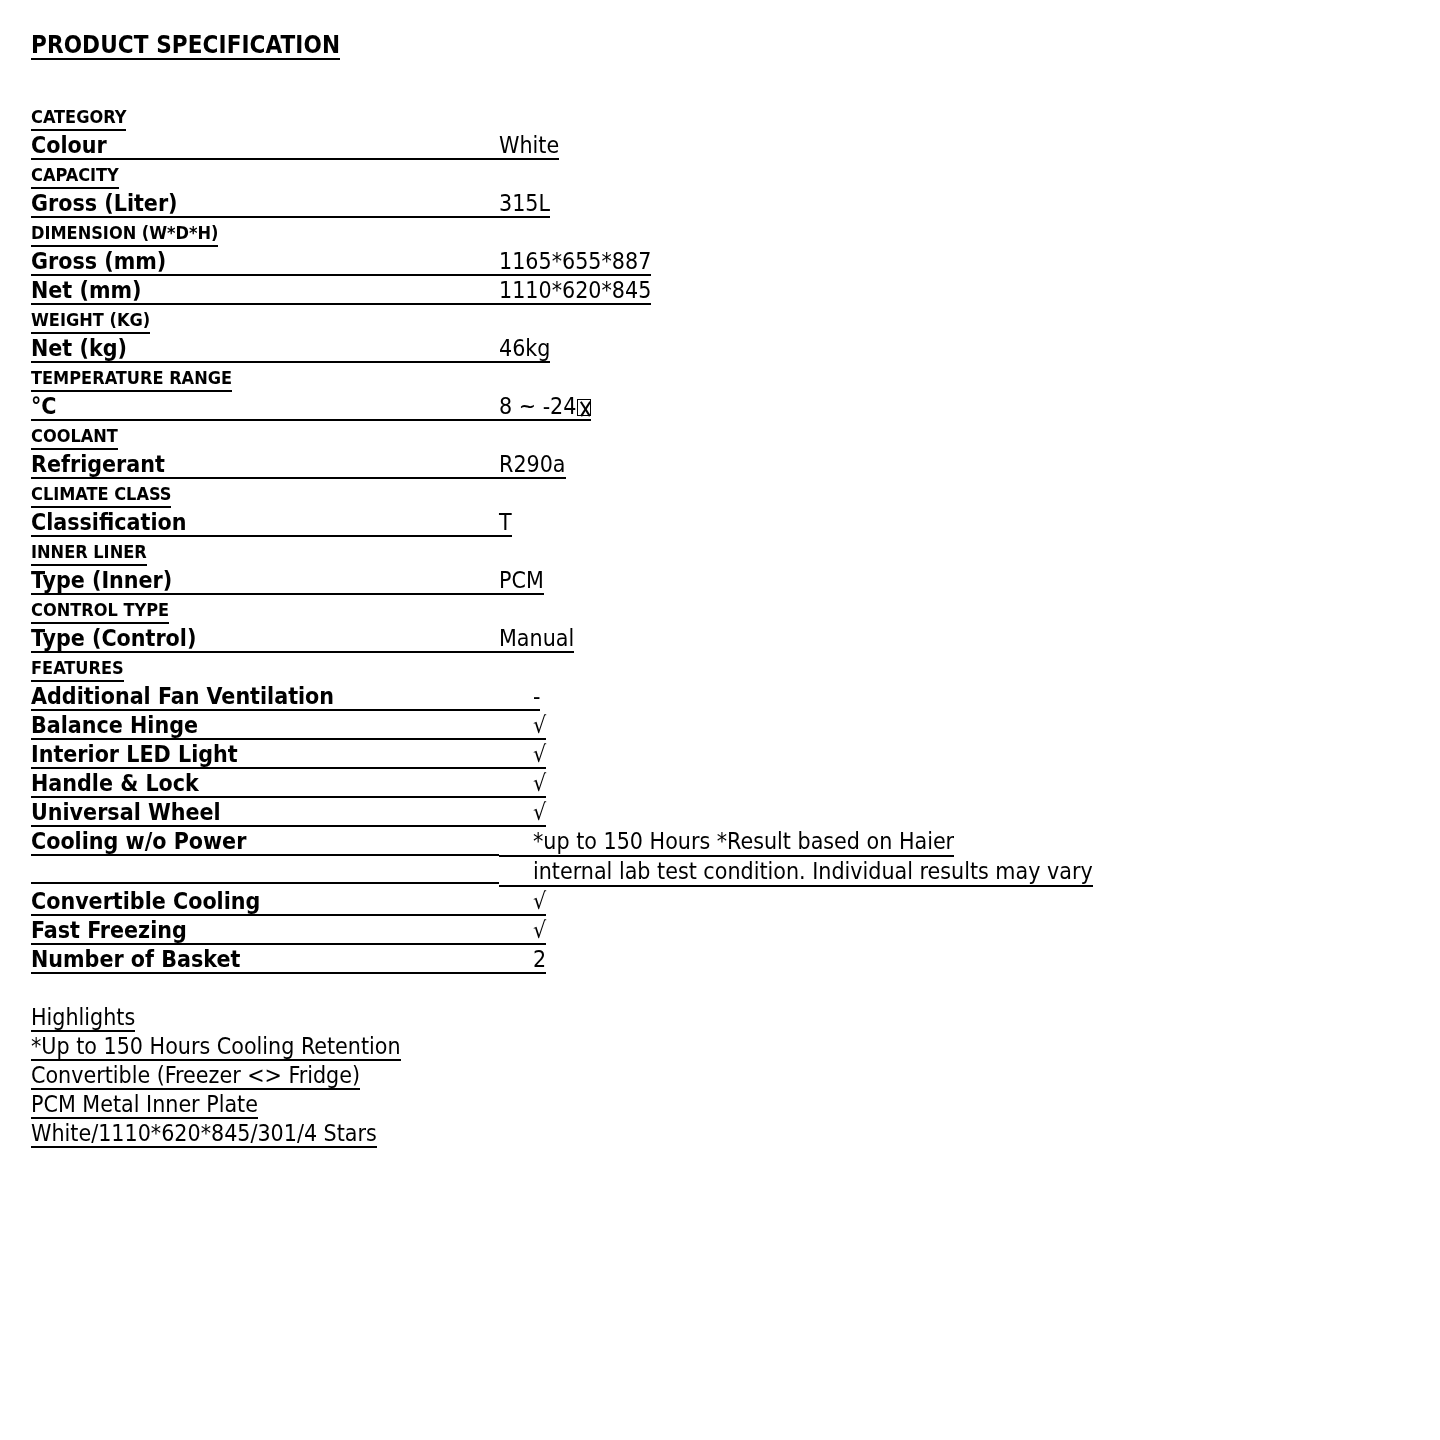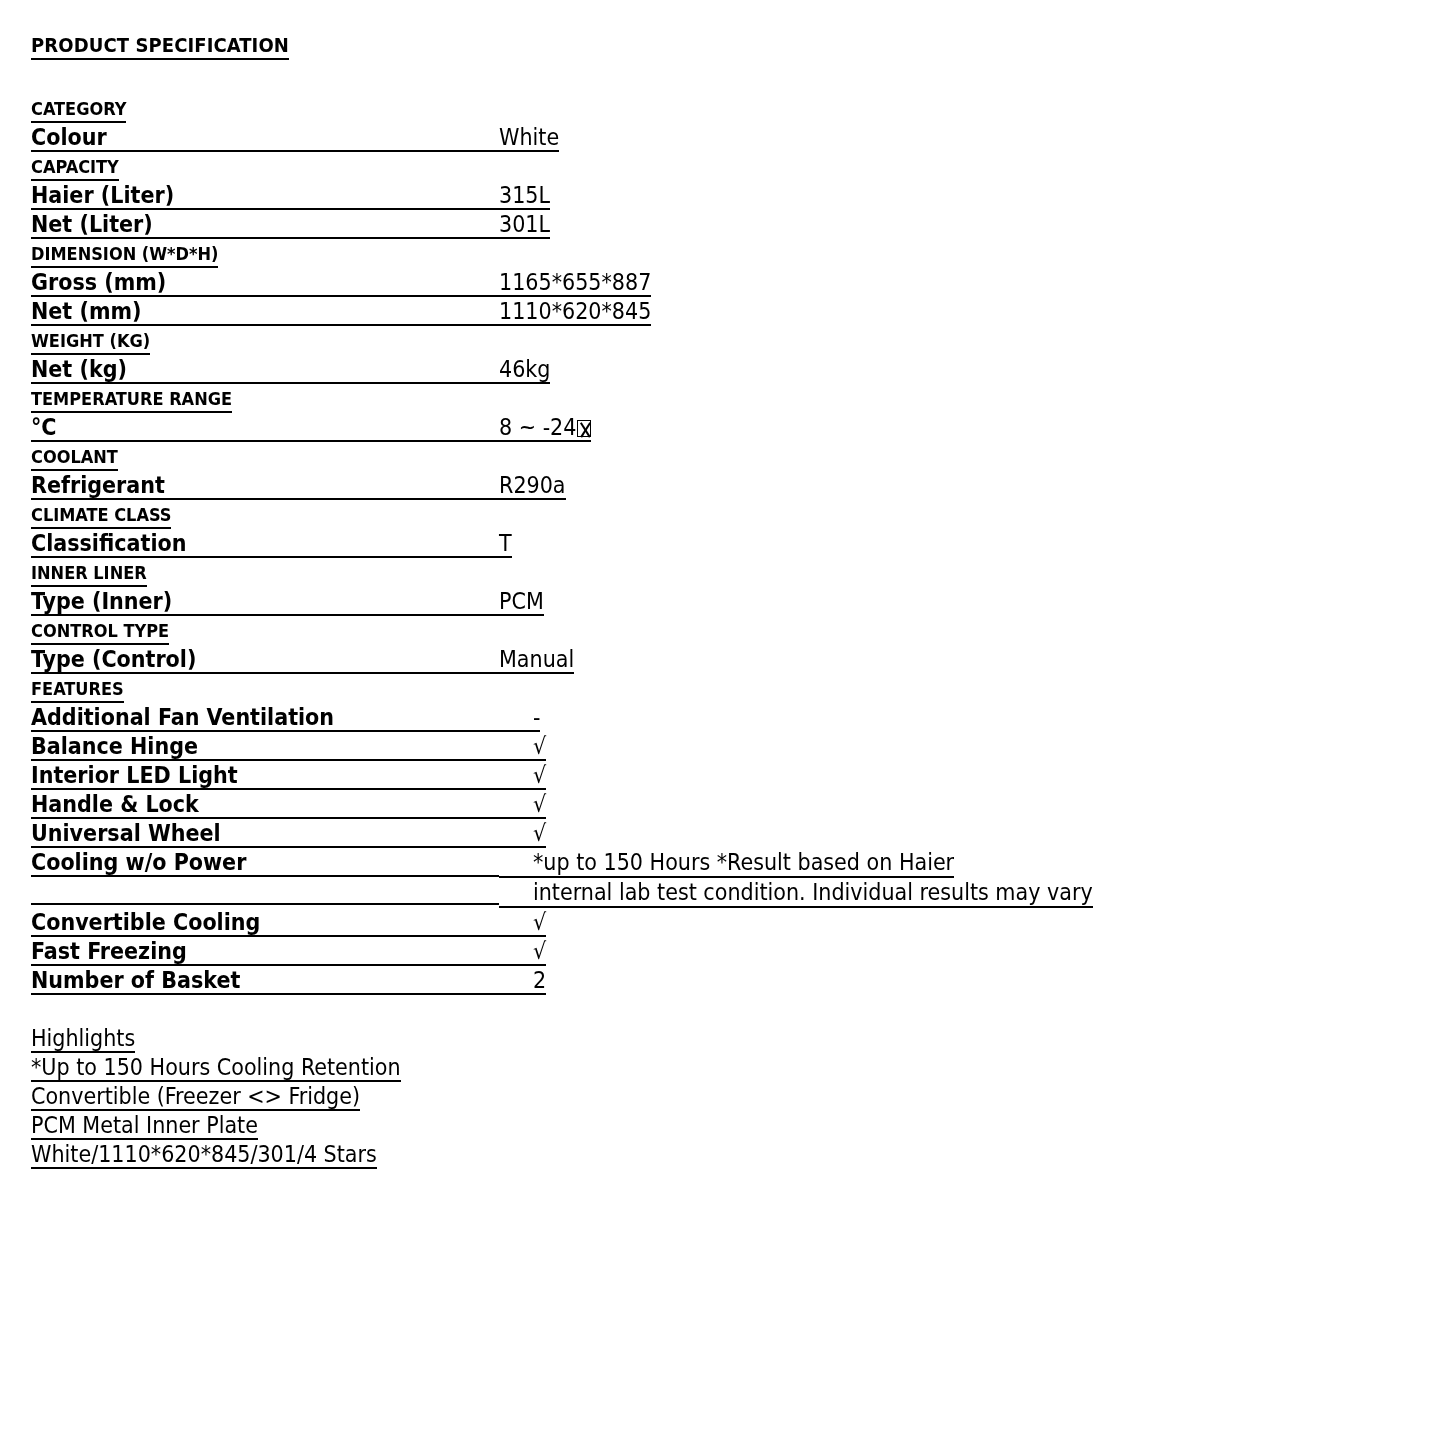--- a/index.html
+++ b/index.html
@@ -34,24 +34,24 @@
   .ul {
     display: inline-block;
     border-bottom: 2px solid #000;
     line-height: 26px;
     padding-bottom: 0px;
     box-sizing: border-box;
     vertical-align: top;
   }
 
   .doc-title {
-    font-size: 20px;
+    font-size: 24px;
     font-weight: bold;
     letter-spacing: 0.1px;
-    margin-bottom: 6px;
+    margin-bottom: 14px;
     white-space: nowrap;
   }
 
   .spacer-line {
     height: 29px;
   }
 
   .spec-table {
     border-collapse: collapse;
     table-layout: fixed;
@@ -203,32 +203,24 @@
         <tr>
           <td>
             <span class="label-nofill"><span class="ulseg">CAPACITY</span></span>
           </td>
           <td>
               <span class="value-empty"></span>
             </td>
         </tr>
         <tr>
           <td>
-            <span class="label-fill">Haier (Liter)</span>
+            <span class="label-fill">Gross (Liter)</span>
           </td>
           <td>
             <span class="value-seg">315L</span>
-          </td>
-        </tr>
-        <tr>
-          <td>
-            <span class="label-fill">Net (Liter)</span>
-          </td>
-          <td>
-            <span class="value-seg">301L</span>
           </td>
         </tr>
 
         <tr>
           <td>
             <span class="label-nofill"><span class="ulseg">DIMENSION (W*D*H)</span></span>
           </td>
           <td>
               <span class="value-empty"></span>
             </td>

